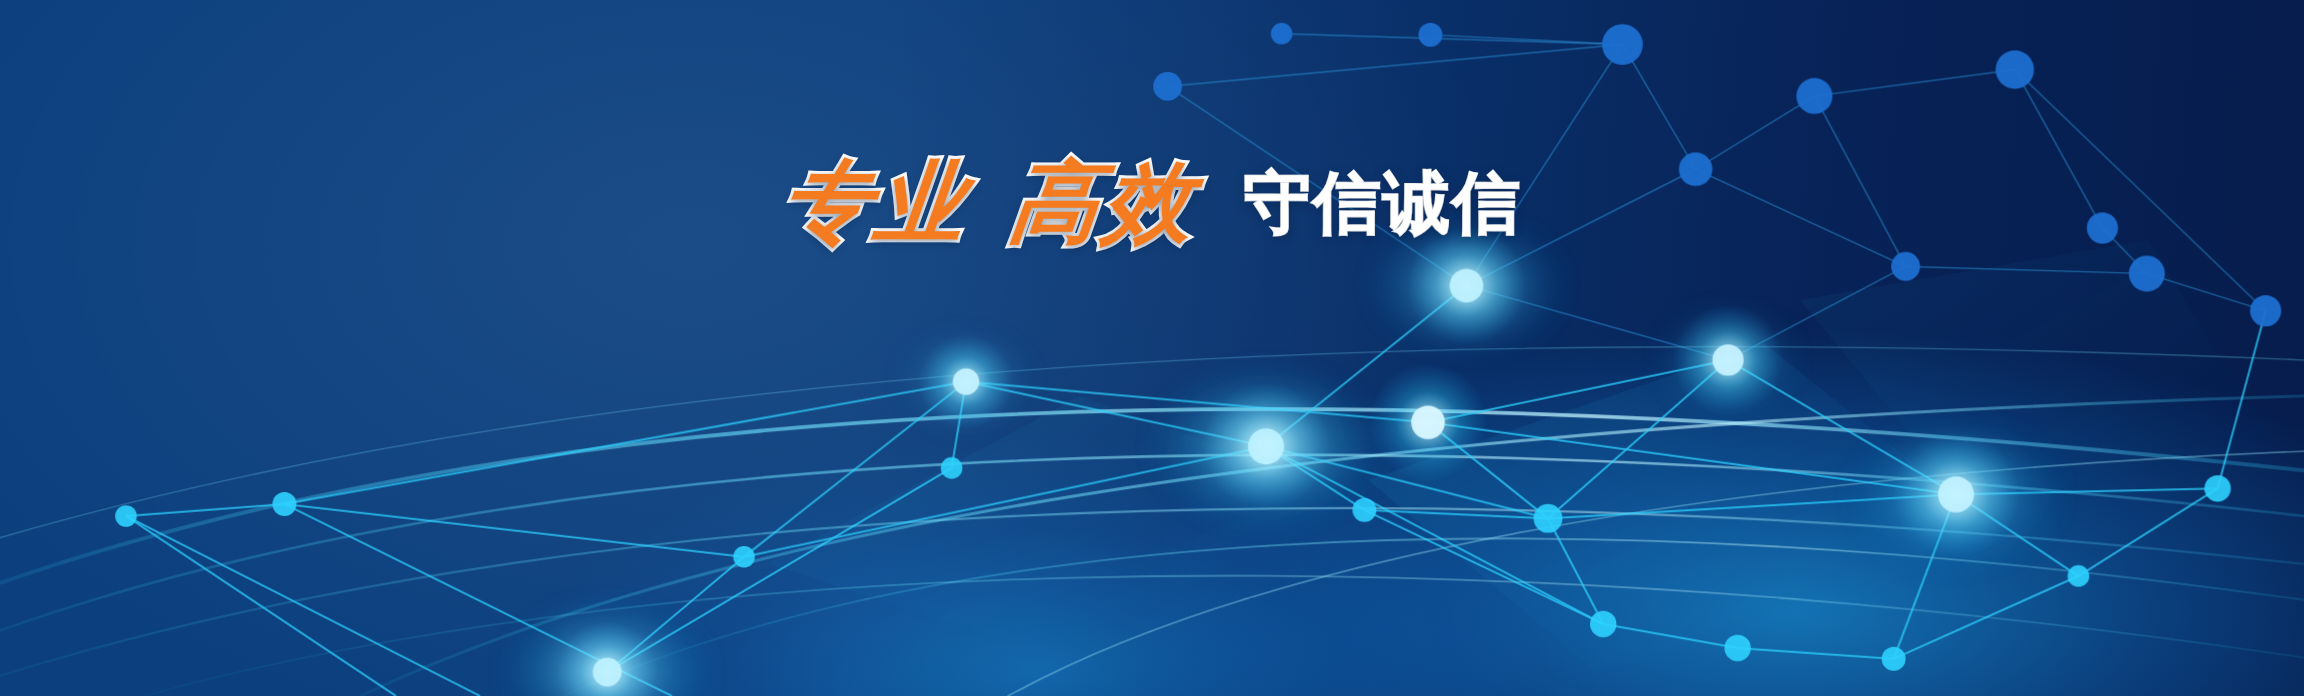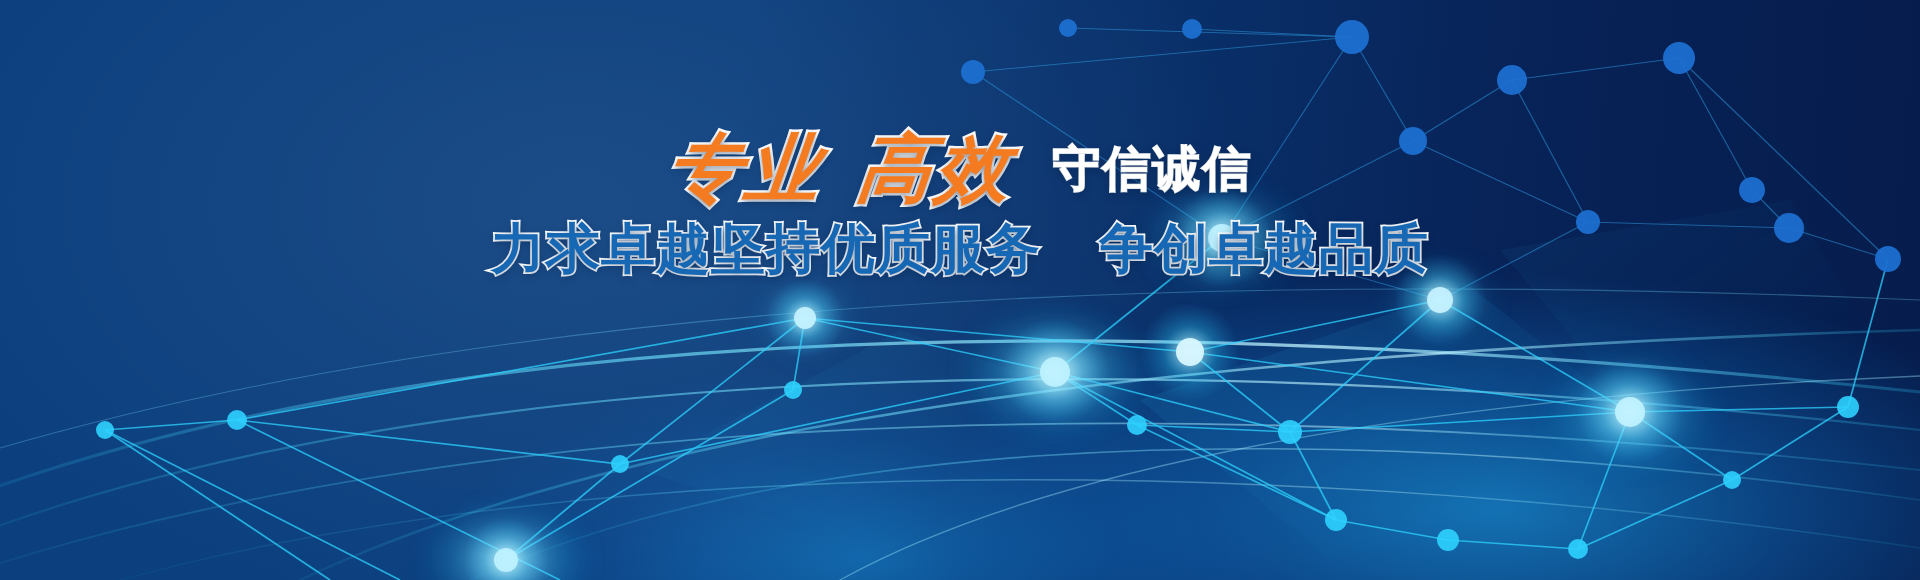--- a/index.html
+++ b/index.html
@@ -52,21 +52,21 @@
     letter-spacing:4px;
     -webkit-text-stroke:5px #ffffff;
     paint-order:stroke fill;
     text-shadow:0 3px 7px rgba(3,28,64,.45);
     display:inline-block;
     transform:skewX(-6deg);
     vertical-align:middle;
   }
   .kw + .kw{margin-left:30px;}
   .kw2{
-    font-size:48px;
+    font-size:56px;
     font-weight:700;
     color:#ffffff;
     letter-spacing:2px;
     -webkit-text-stroke:1.5px #ffffff;
     paint-order:stroke fill;
     margin-left:34px;
     display:inline-block;
     vertical-align:middle;
     text-shadow:0 0 1px #ffffff, 0 3px 8px rgba(3,28,64,.5);
   }
@@ -243,20 +243,15 @@
       <ellipse cx="1440" cy="300" rx="56" ry="40" fill="url(#gGlow)" opacity=".50" filter="url(#fHaze)"></ellipse>
     </g>
   </svg>
 
   <div id="copy">
     <span class="line1">
       <span class="kw">专业</span>
       <span class="kw">高效</span>
       <span class="kw2">守信诚信</span>
     </span>
-    <span class="line2">
-      <span>力求卓越坚持优质服务</span>
-      <span class="gap"></span>
-      <span>争创卓越品质</span>
-    </span>
   </div>
 
 </div>
 
 </body></html>

